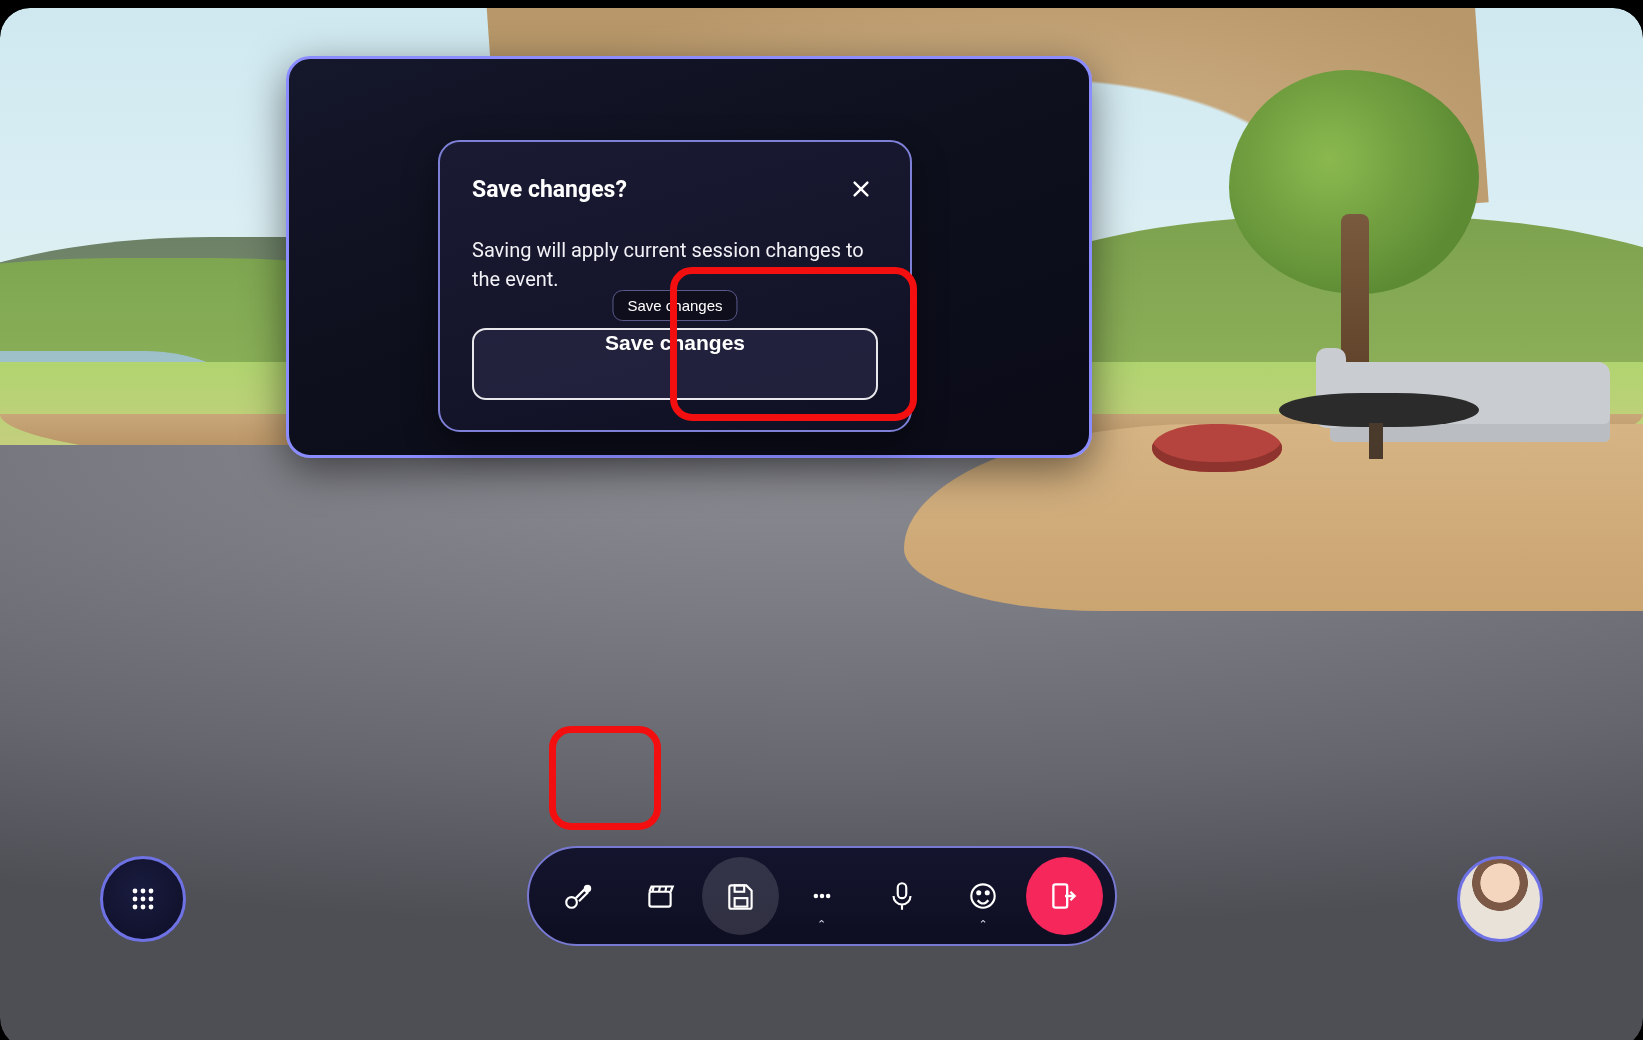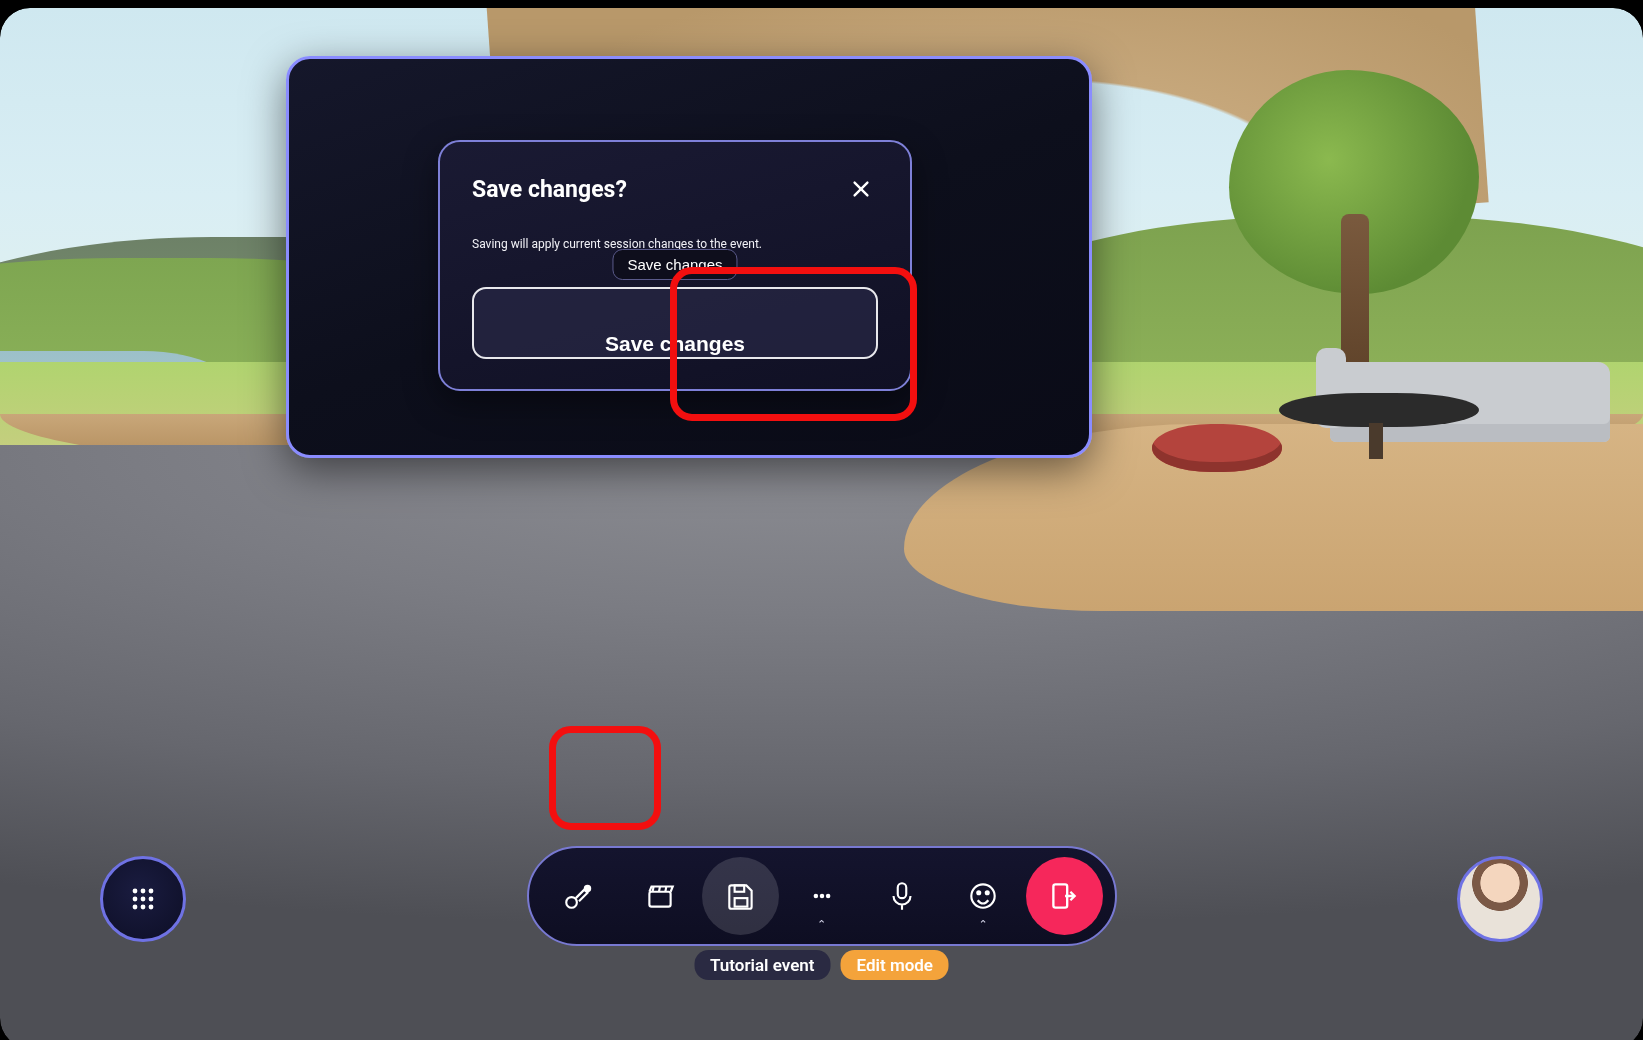--- a/index.html
+++ b/index.html
@@ -51,24 +51,24 @@
   
   #dialog{position:absolute;left:438px;top:132px;width:474px;
     background:linear-gradient(165deg,#1a1a33 0%,#14142a 60%,#101024 100%);
     border:2px solid #7e80d8;border-radius:22px;padding:30px 32px 30px;
     color:#fff;box-shadow:0 12px 34px rgba(0,0,0,.45)}
   #dialog .hdr{display:flex;align-items:center;justify-content:space-between;margin-bottom:30px}
   #dialog h2{margin:0;font-size:23px;font-weight:700}
   .close-btn{width:34px;height:34px;border:none;background:transparent;color:#fff;cursor:pointer;
     display:flex;align-items:center;justify-content:center;border-radius:8px}
   .close-btn svg{width:22px;height:22px}
-  #dialog p{margin:0 0 34px;font-size:12px;line-height:1.45;color:#f1f1f6}
+  #dialog p{margin:0 0 34px;font-size:20px;line-height:1.45;color:#f1f1f6}
   .btn-row{display:flex;gap:20px}
   .dbtn{flex:1;height:72px;border-radius:14px;font-size:21px;font-weight:600;color:#fff;border:none;cursor:pointer;
-    display:flex;align-items:flex-end;justify-content:center}
+    display:flex;align-items:flex-start;justify-content:center}
   .dbtn.revert{background:rgba(255,255,255,.04)}
   .dbtn.save{background:rgba(40,40,70,.7);border:2.5px solid #e8e8ec;position:relative}
   
   .tooltip{position:absolute;top:-40px;left:50%;transform:translateX(-50%);
     background:#0e0e1c;border:1px solid #5a5a8a;color:#fff;font-size:15px;font-weight:500;
     padding:6px 14px;border-radius:10px;white-space:nowrap}
 
   
   .hl-save{position:absolute;left:670px;top:259px;width:247px;height:154px;
     border:7px solid #f30f0f;border-radius:22px;pointer-events:none}
@@ -216,18 +216,14 @@
         <circle cx="16" cy="16" r="2.4"></circle>
         <circle cx="24" cy="16" r="2.4"></circle>
       <circle cx="8" cy="24" r="2.4"></circle>
         <circle cx="16" cy="24" r="2.4"></circle>
         <circle cx="24" cy="24" r="2.4"></circle>
     </svg>
   </button>
 
   <button id="avatar"></button>
 
-  <div id="status">
-    <span class="badge event">Tutorial event</span>
-    <span class="badge mode">Edit mode</span>
-  </div>
 
 </div>
 
 </body></html>

